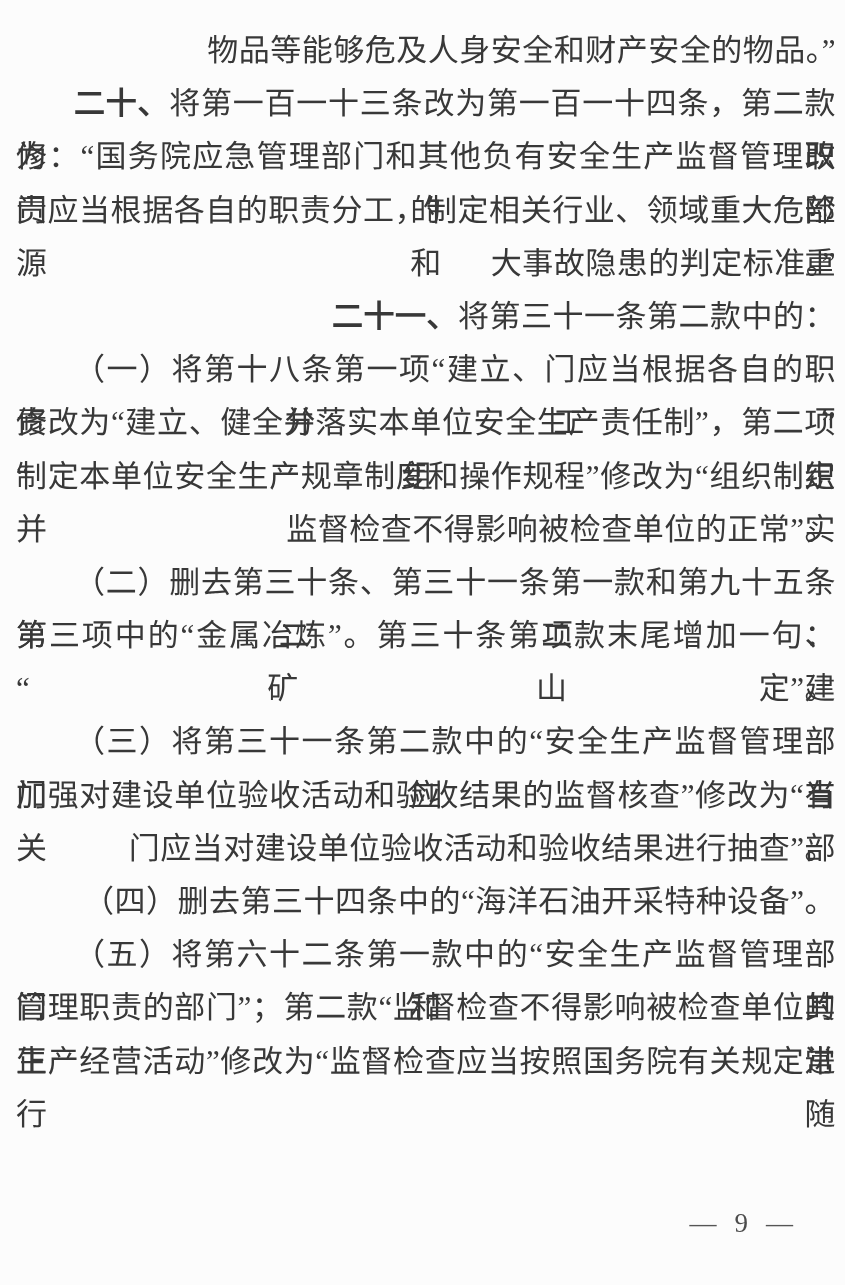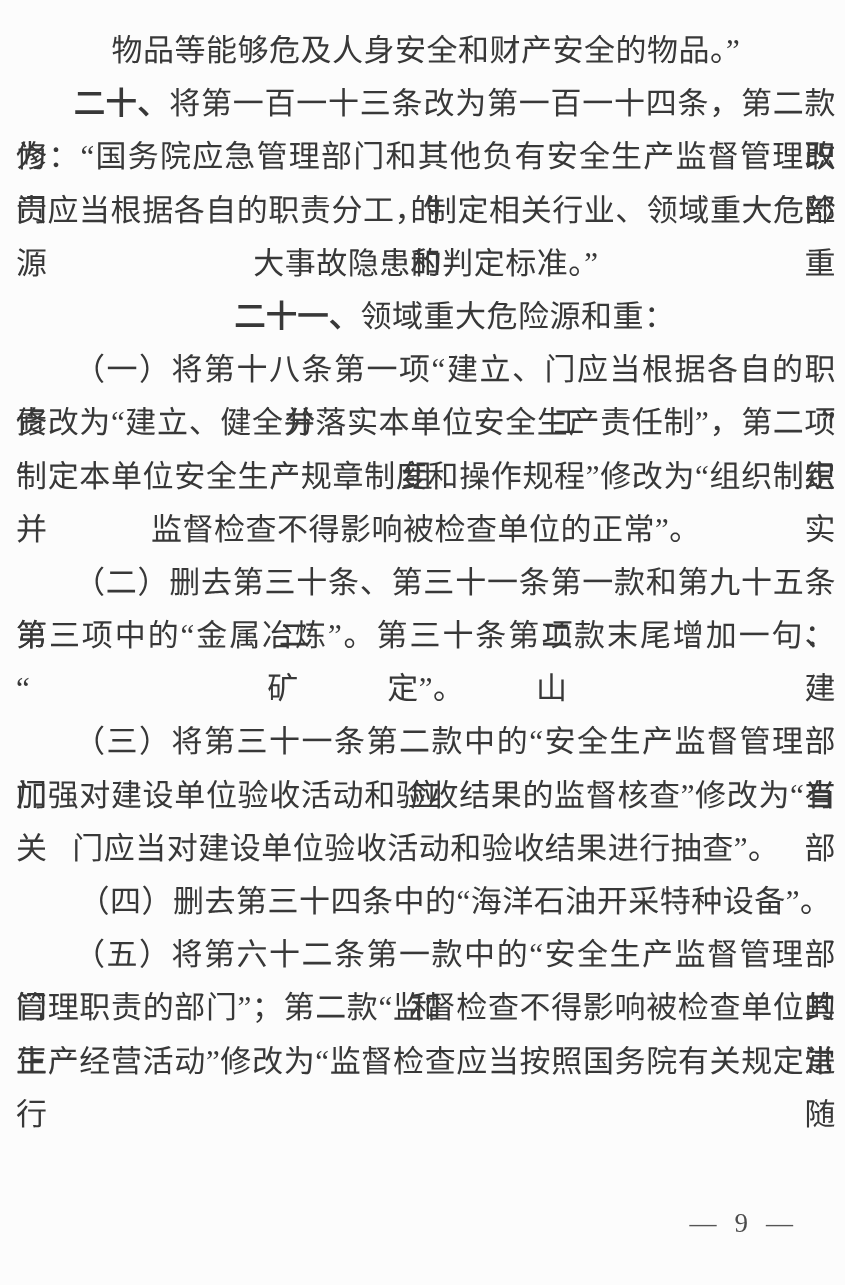--- a/index.html
+++ b/index.html
@@ -19,21 +19,21 @@
   .content {
     position: absolute;
     top: 24px;
     left: 16px;
     right: 9px;
   }
   .text-line {
     font-size: 31px;
     line-height: 53.2px;
     height: 53.2px;
-    text-align: center;
+    text-align: right;
     white-space: normal;
     overflow: visible;
     letter-spacing: 0.5px;
   }
   .text-line.justify {
     text-align: justify;
     text-align-last: justify;
     text-justify: inter-character;
   }
   .text-line.indent {
@@ -67,21 +67,21 @@
 </head>
 <body>
 
 <div class="page">
   <div class="content">
       <div class="text-line"><span>物品等能够危及人身安全和财产安全的物品。”</span></div>
       <div class="text-line justify indent"><span class="bold-prefix">二十、</span><span>将第一百一十三条改为第一百一十四条，第二款修改</span></div>
       <div class="text-line justify"><span>为：“国务院应急管理部门和其他负有安全生产监督管理职责的部</span></div>
       <div class="text-line justify"><span>门应当根据各自的职责分工，制定相关行业、领域重大危险源和重</span></div>
       <div class="text-line"><span>大事故隐患的判定标准。”</span></div>
-      <div class="text-line indent"><span class="bold-prefix">二十一、</span><span>领域重大危险源和重：</span></div>
+      <div class="text-line indent"><span class="bold-prefix">二十一、</span><span>将第三十一条第二款中的：</span></div>
       <div class="text-line justify indent"><span>（一）将第十八条第一项“建立、门应当根据各自的职责分工”</span></div>
       <div class="text-line justify"><span>修改为“建立、健全并落实本单位安全生产责任制”，第二项“组织</span></div>
       <div class="text-line justify"><span>制定本单位安全生产规章制度和操作规程”修改为“组织制定并实</span></div>
       <div class="text-line"><span>监督检查不得影响被检查单位的正常”。</span></div>
       <div class="text-line justify indent"><span>（二）删去第三十条、第三十一条第一款和第九十五条第二项、</span></div>
       <div class="text-line justify"><span>第三项中的“金属冶炼”。第三十条第二款末尾增加一句：“矿山建</span></div>
       <div class="text-line"><span>定”。</span></div>
       <div class="text-line justify indent"><span>（三）将第三十一条第二款中的“安全生产监督管理部门应当</span></div>
       <div class="text-line justify"><span>加强对建设单位验收活动和验收结果的监督核查”修改为“有关部</span></div>
       <div class="text-line"><span>门应当对建设单位验收活动和验收结果进行抽查”。</span></div>

